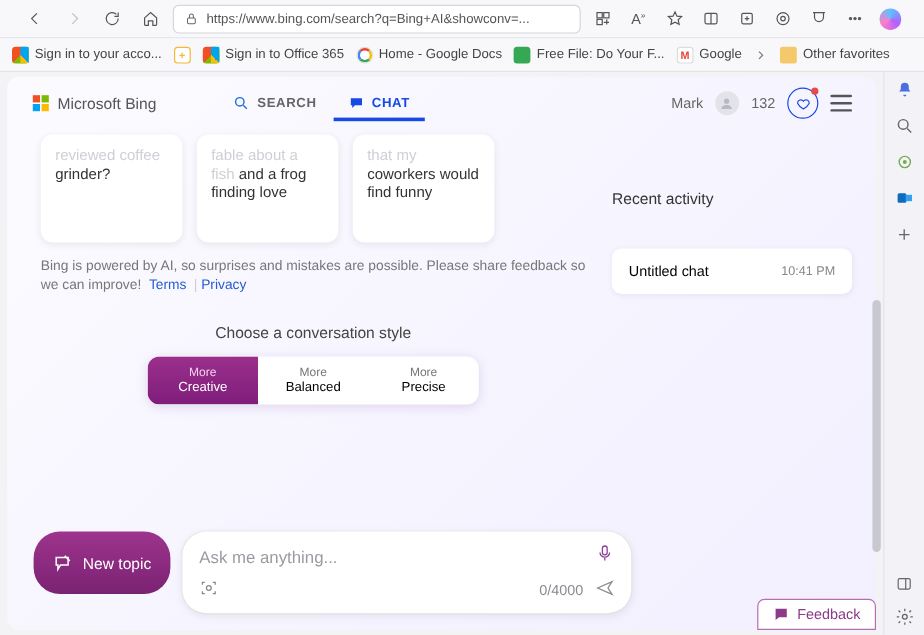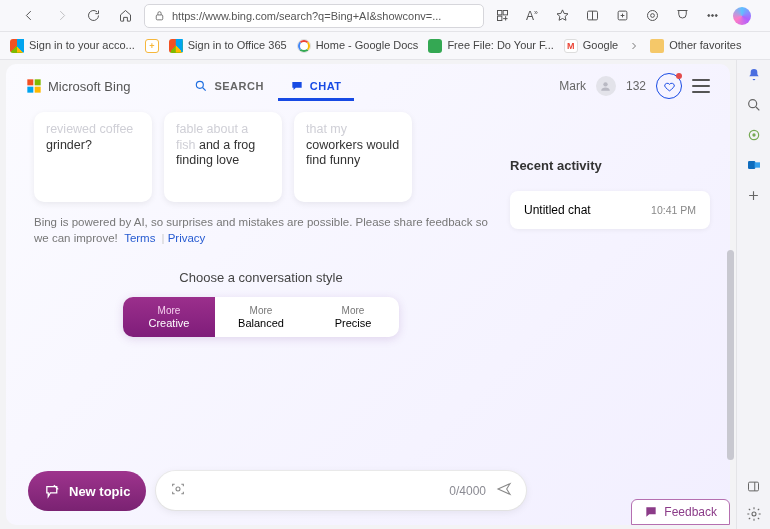--- a/index.html
+++ b/index.html
@@ -65,30 +65,30 @@
   
   .style-sec{margin-top:24px;text-align:center}
   .style-title{font-size:13px;color:#444;margin-bottom:12px}
   .style-group{display:inline-flex;background:#fff;border-radius:10px;box-shadow:0 2px 10px rgba(120,60,150,.18);overflow:hidden}
   .style-btn{width:92px;padding:8px 0;text-align:center;font-size:11px;line-height:1.15}
   .style-btn .top{font-size:10px;color:#777}
   .style-btn.active{background:linear-gradient(#9b2f8c,#7f1d7a);color:#fff}
   .style-btn.active .top{color:#f6d0ef}
   
   .compose{position:absolute;left:22px;right:204px;bottom:14px;display:flex;gap:10px;align-items:flex-start}
-  .newtopic{display:flex;align-items:center;gap:8px;background:linear-gradient(#9e348d,#7a2272);color:#fff;border-radius:22px;padding:10px 16px;font-size:13px;font-weight:700;white-space:nowrap;height:40px}
+  .newtopic{display:flex;align-items:center;gap:8px;background:linear-gradient(#9e348d,#7a2272);color:#fff;border-radius:22px;padding:10px 16px;font-size:13px;font-weight:400;white-space:nowrap;height:52px}
   .newtopic svg{width:17px;height:17px;stroke:#fff;fill:none;stroke-width:1.8}
   .inputbox{flex:1;background:#fff;border-radius:20px;box-shadow:0 2px 8px rgba(0,0,0,.08),0 0 0 1px #eee;padding:10px 14px;display:flex;flex-direction:column;gap:8px}
   .inrow1{display:flex;align-items:center;justify-content:space-between}
   .placeholder{color:#9a9aa2;font-size:14px}
   .inrow2{display:flex;align-items:center;justify-content:space-between;color:#8a8a92;font-size:12px}
   .mic svg,.cam svg,.send svg{width:16px;height:16px;stroke:#888;fill:none;stroke-width:1.6}
   .mic svg{stroke:#8d3f9a}
   
-  .ra-title{font-size:13px;font-weight:700;color:#333;margin-bottom:18px}
+  .ra-title{font-size:13px;font-weight:400;color:#333;margin-bottom:34px}
   .ra-item{background:#fff;border-radius:8px;box-shadow:0 1px 5px rgba(0,0,0,.06);padding:12px 14px;display:flex;justify-content:space-between;align-items:center;font-size:12px}
   .ra-time{font-size:10.5px;color:#888}
   
   .feedback{position:absolute;right:40px;bottom:4px;background:#fff;border:1px solid #b56fb0;border-radius:6px 6px 0 0;padding:5px 12px;font-size:12px;color:#8b3b88;display:flex;align-items:center;gap:6px;z-index:5}
   .feedback svg{width:14px;height:14px;fill:#8b3b88}
 </style>
 </head>
 <body>
 
 <div class="browser-bar">
@@ -343,20 +343,27 @@
 
     <div class="compose">
       <div class="newtopic">
         <svg viewBox="0 0 24 24">
             <path d="M4 5h14v9H9l-3 5V14H4z"></path>
             <path d="M14 3l6 6"></path>
           </svg>
         <span>New topic</span>
       </div>
       <div class="inputbox">
+        <div class="inrow1">
+          <span class="placeholder">Ask me anything...</span>
+          <span class="mic"><svg viewBox="0 0 24 24">
+                <rect x="9" y="3" width="6" height="11" rx="3"></rect>
+                <path d="M6 11a6 6 0 0 0 12 0M12 18v3"></path>
+              </svg></span>
+        </div>
         <div class="inrow2">
           <span class="cam"><svg viewBox="0 0 24 24">
                 <path d="M4 8V5h3M20 8V5h-3M4 16v3h3M20 16v3h-3"></path>
                 <circle cx="12" cy="12" r="3"></circle>
               </svg></span>
           <span style="display:flex;align-items:center;gap:10px">
             <span>0/4000</span>
             <span class="send"><svg viewBox="0 0 24 24">
                   <path d="M3 12l18-8-5 8 5 8z"></path>
                 </svg></span>

